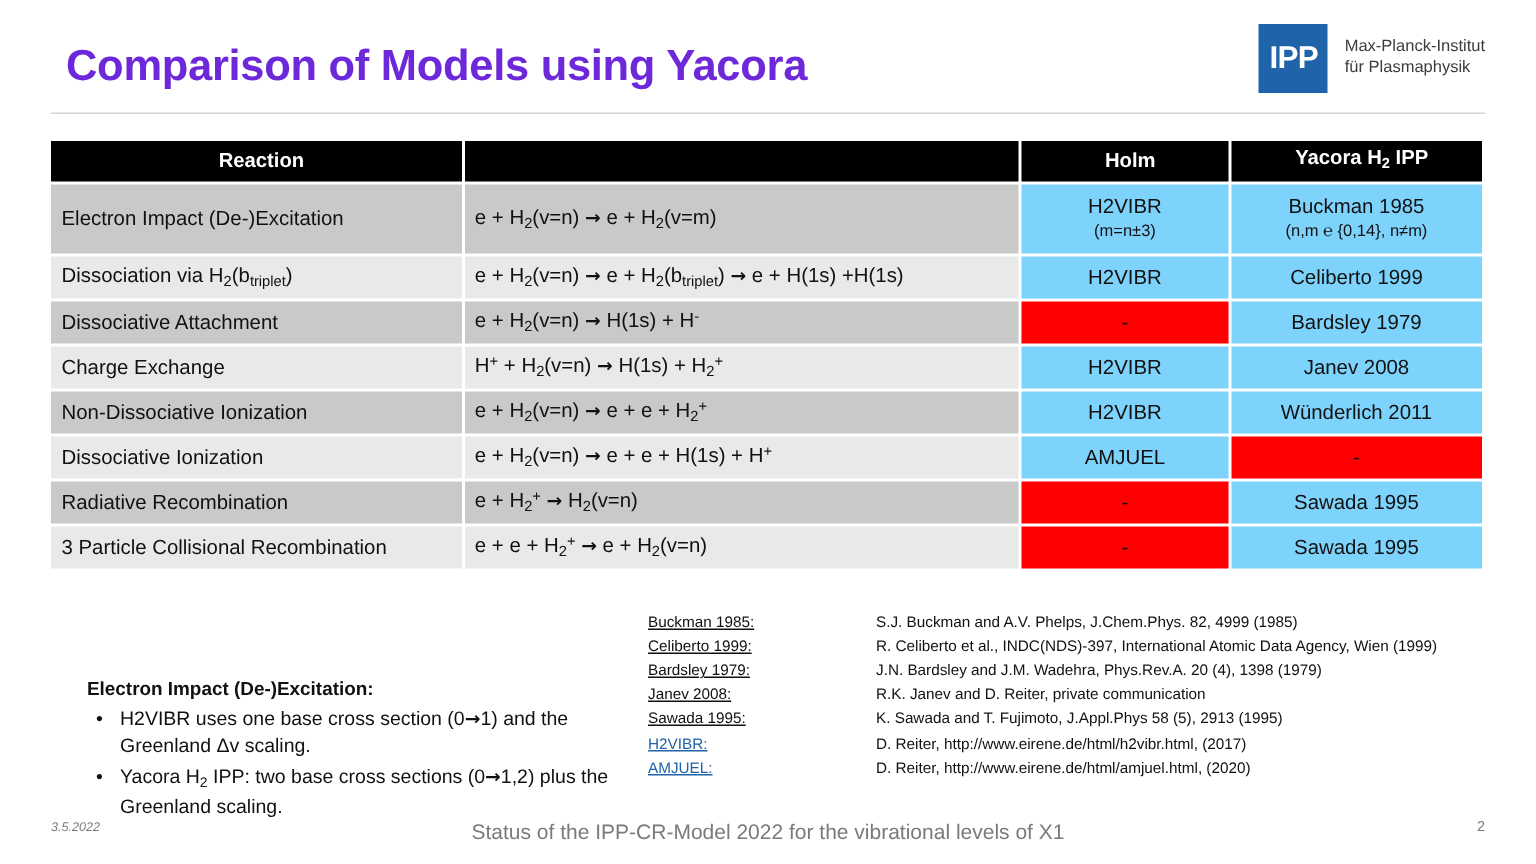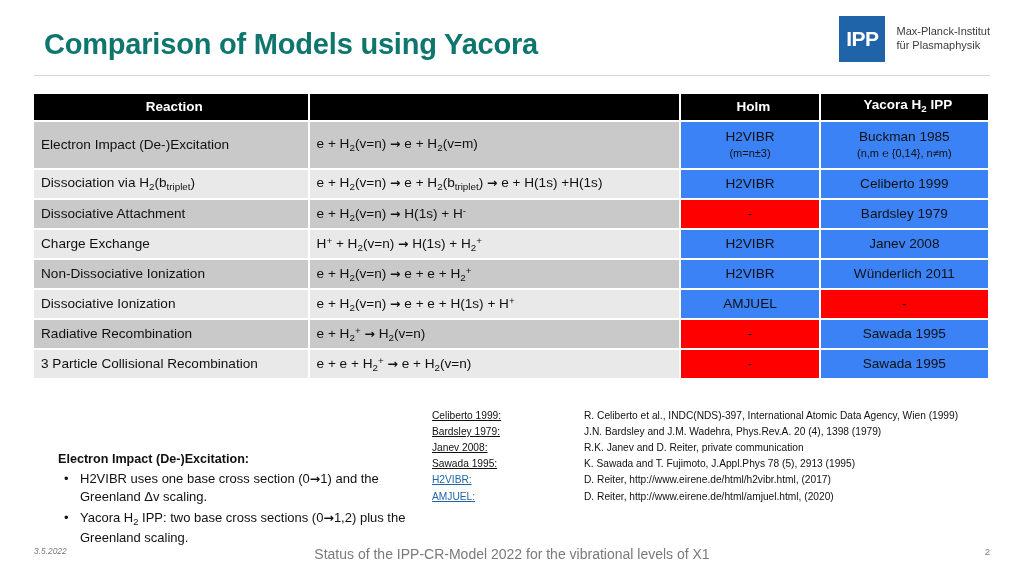--- a/index.html
+++ b/index.html
@@ -7,21 +7,21 @@
     width: 1024px; height: 576px;
     background: #ffffff;
     font-family: "Liberation Sans", sans-serif;
     overflow: hidden;
   }
   .slide { position: relative; width: 1024px; height: 576px; background: #fff; }
 
   
   .title {
     position: absolute; left: 44px; top: 28px;
-    font-size: 29px; font-weight: bold; color: #0f766e;
+    font-size: 29px; font-weight: bold; color: #6d28d9;
     letter-spacing: -0.2px; white-space: nowrap;
   }
   .logo { position: absolute; right: 34px; top: 16px; display: flex; align-items: center; gap: 11px; }
   .logo-mark {
     width: 46px; height: 46px; background: #1F63A8;
     display: flex; align-items: center; justify-content: center;
   }
   .logo-mark span {
     color: #ffffff; font-size: 21px; font-weight: bold; letter-spacing: -0.5px;
     font-family: "Liberation Sans", sans-serif;
@@ -53,21 +53,21 @@
   .rx { height: 28px; border-radius: 13px; }
   .r-tall { height: 46px; }
   .sh-dark { background: #c9c9c9; }
   .sh-light { background: #e9e9e9; }
   .cell-txt {
     font-size: 13.6px; color: #111; padding-left: 7px; line-height: 1.15;
     white-space: nowrap;
   }
   .cell-eq { font-size: 13.6px; color: #111; padding-left: 7px; white-space: nowrap; }
 
-  .green { background: #3b82f6; }
+  .green { background: #7dd3fc; }
   .red   { background: #FF0000; }
   .res {
     text-align: center; font-size: 13.6px; color: #111; line-height: 1.2;
   }
   .res .sub2 { display: block; font-size: 11px; margin-top: 1px; }
   .dash { text-align: center; font-size: 13.6px; color: #111; }
 
   sub { font-size: 0.72em; vertical-align: -0.28em; }
   sup { font-size: 0.72em; vertical-align: 0.42em; }
   .arr { font-family: "DejaVu Sans", sans-serif; font-weight: bold; font-size: 12.5px; }
@@ -260,34 +260,38 @@
         </div>
         <div class="bullet">
           <span class="dot">•</span>
           <span class="btxt">Yacora H<sub>2</sub> IPP: two base cross sections (0<span class="arr">→</span>1,2) plus the Greenland scaling.</span>
         </div>
       </div>
   </div>
 
   <div class="refs" id="refs">
       <div class="ref-row">
+        <span class="ref-key">Buckman 1985:</span>
+        <span class="ref-val">S.J. Buckman and A.V. Phelps, J.Chem.Phys. 82, 4999 (1985)</span>
+      </div>
+      <div class="ref-row">
         <span class="ref-key">Celiberto 1999:</span>
         <span class="ref-val">R. Celiberto et al., INDC(NDS)-397, International Atomic Data Agency, Wien (1999)</span>
       </div>
       <div class="ref-row">
         <span class="ref-key">Bardsley 1979:</span>
         <span class="ref-val">J.N. Bardsley and J.M. Wadehra, Phys.Rev.A. 20 (4), 1398 (1979)</span>
       </div>
       <div class="ref-row">
         <span class="ref-key">Janev 2008:</span>
         <span class="ref-val">R.K. Janev and D. Reiter, private communication</span>
       </div>
       <div class="ref-row">
         <span class="ref-key">Sawada 1995:</span>
-        <span class="ref-val">K. Sawada and T. Fujimoto, J.Appl.Phys 78 (5), 2913 (1995)</span>
+        <span class="ref-val">K. Sawada and T. Fujimoto, J.Appl.Phys 58 (5), 2913 (1995)</span>
       </div>
       <div class="ref-row">
         <span class="ref-key link">H2VIBR:</span>
         <span class="ref-val">D. Reiter, http://www.eirene.de/html/h2vibr.html, (2017)</span>
       </div>
       <div class="ref-row">
         <span class="ref-key link">AMJUEL:</span>
         <span class="ref-val">D. Reiter, http://www.eirene.de/html/amjuel.html, (2020)</span>
       </div>
     </div>

